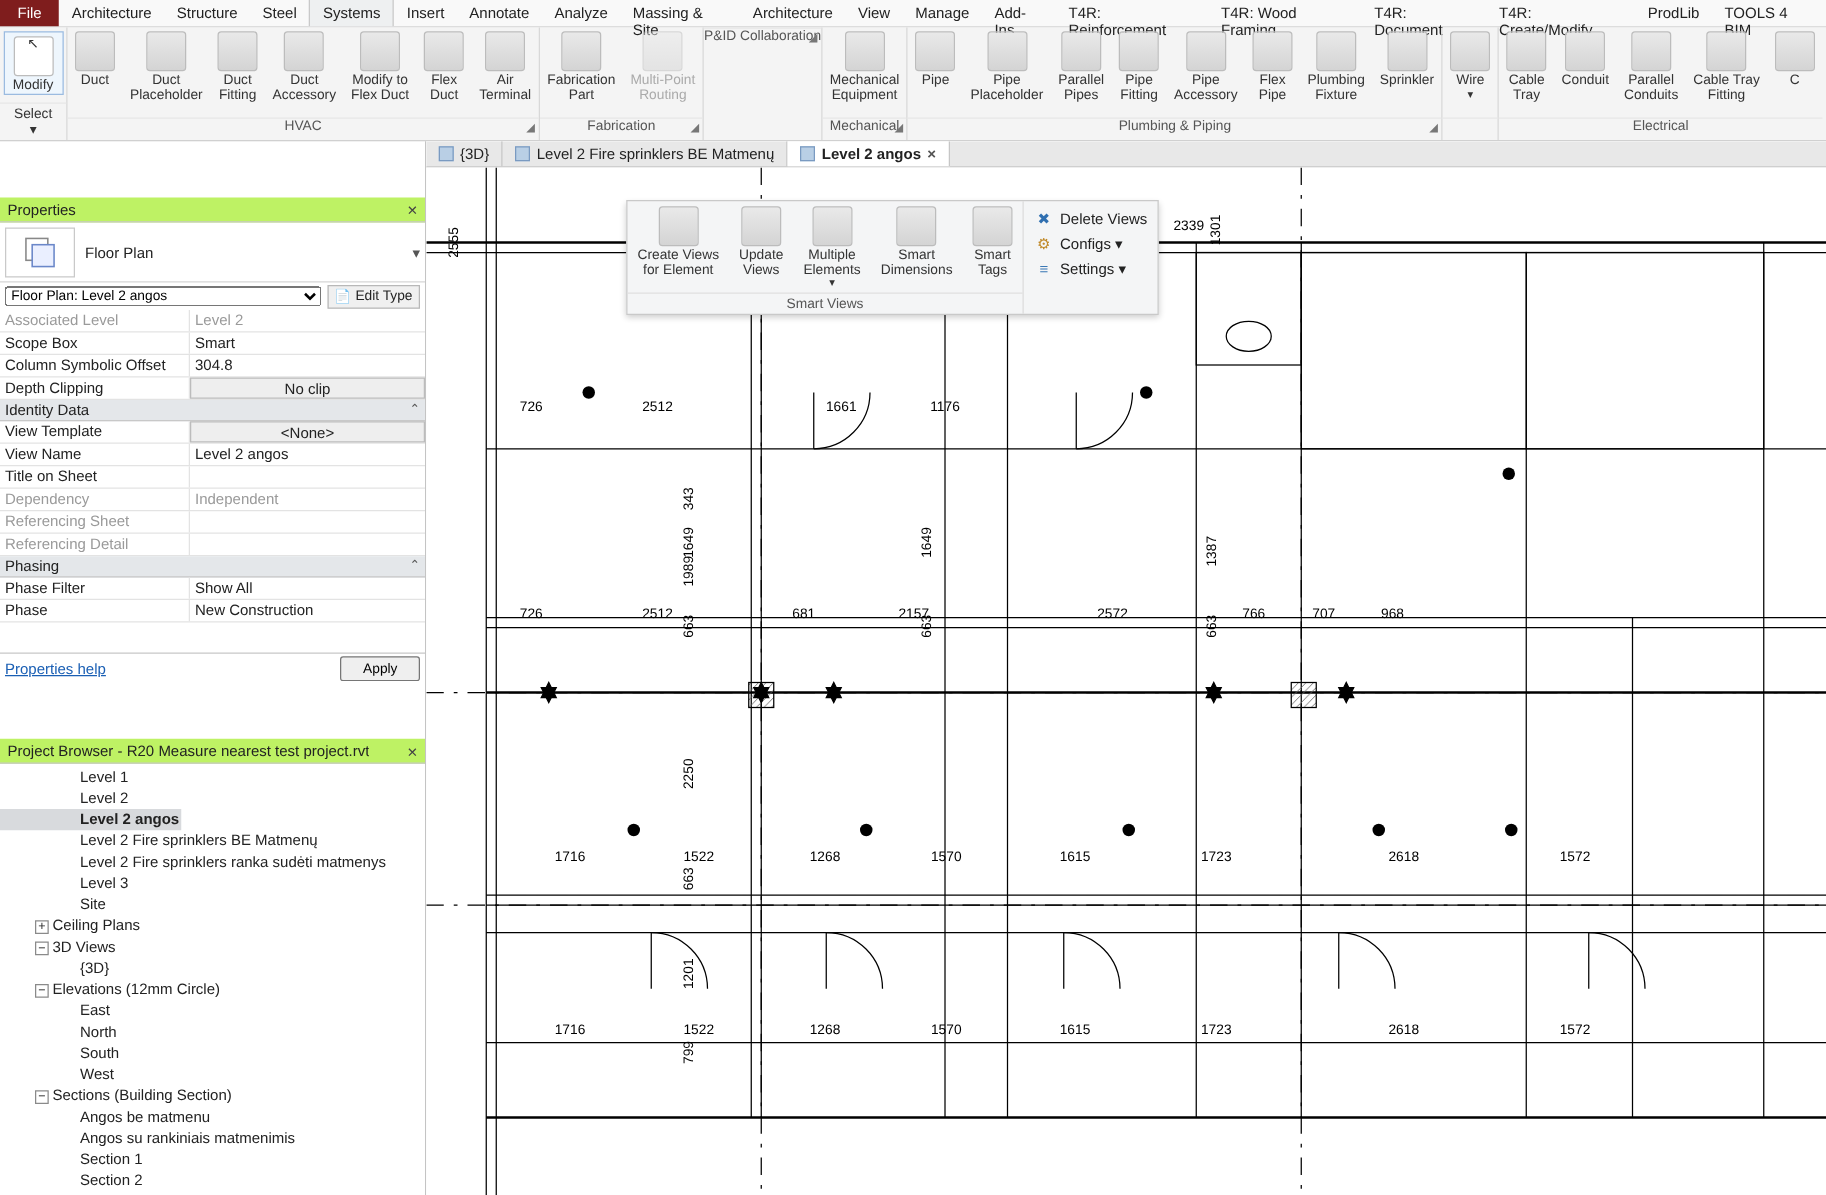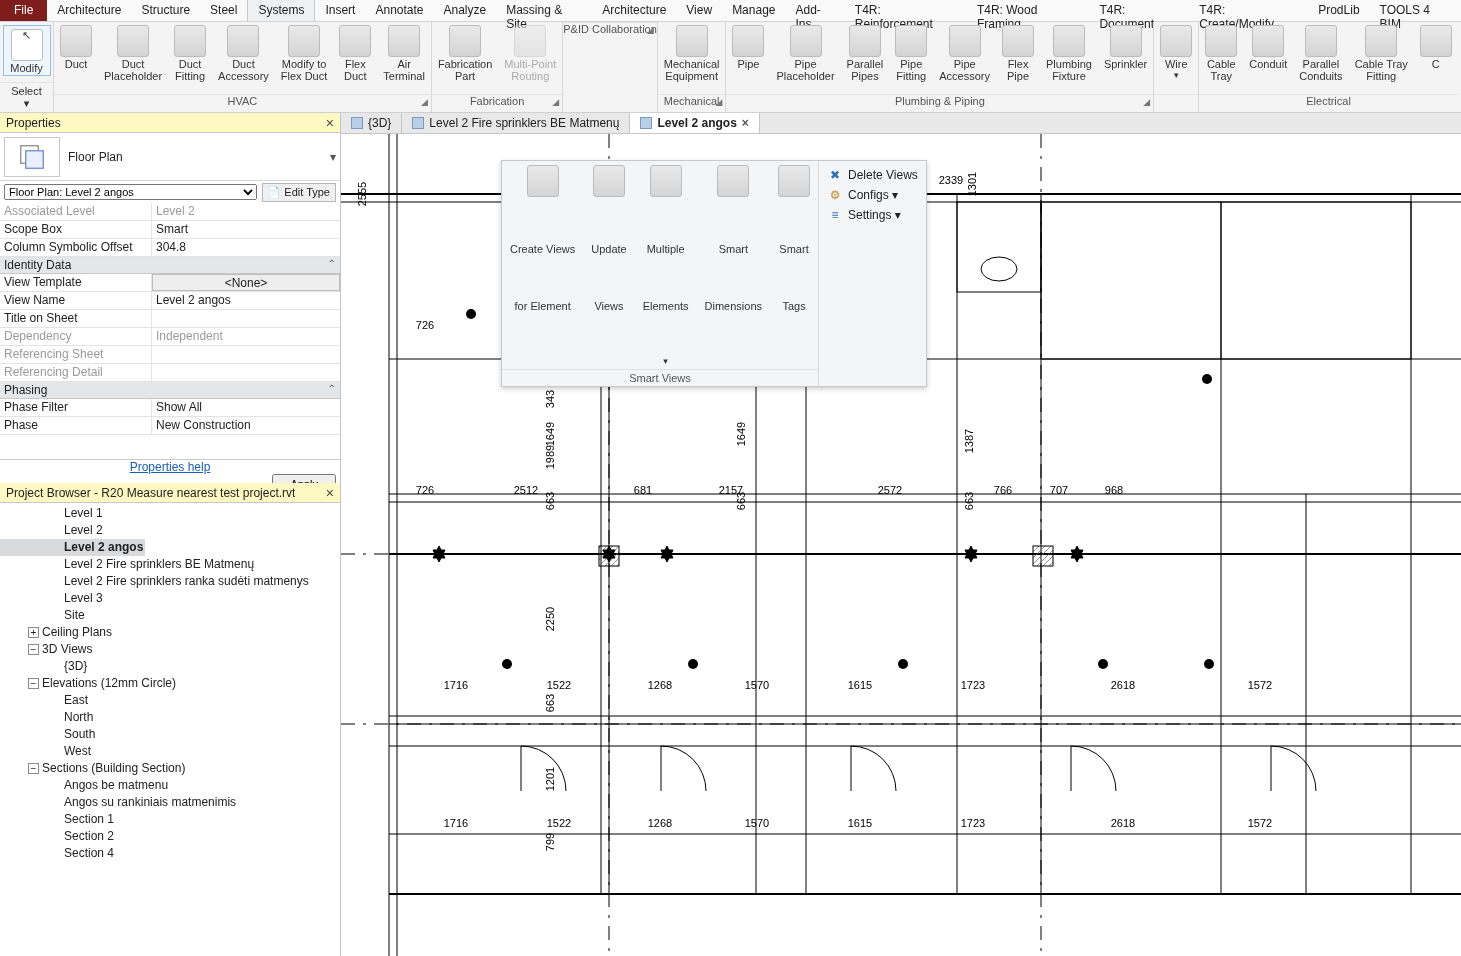--- a/index.html
+++ b/index.html
@@ -15,61 +15,61 @@
 .ribgrp .lbl { height:18px; text-align:center; font-size:11px; color:#555; border-top:1px solid #e6e6e6; position:relative;}
 .ribgrp .lbl .corner { position:absolute; right:3px; top:2px; font-size:9px; color:#777;}
 .tool { display:flex; flex-direction:column; align-items:center; padding:3px 6px 0 6px; font-size:11px; color:#333; line-height:1.05; text-align:center;}
 .tool .ico { width:32px; height:32px; background:linear-gradient(#e9e9e9,#d4d4d4); border:1px solid #bcbcbc; border-radius:3px; margin-bottom:2px;}
 .tool.disabled { color:#aaa;}
 .tool.disabled .ico { opacity:.5;}
 .selectdrop { font-size:11px; color:#333; padding:2px 8px; border-top:1px solid #e6e6e6; text-align:center;}
 .modify { background:#eef6fd; border:1px solid #9bbbe0;}
 .mainrow { display:flex; height:843px;}
 .leftcol { width:341px; display:flex; flex-direction:column; border-right:1px solid #c4c4c4;}
-.panelhdr { height:20px; background:#fef9c3; border-bottom:1px solid #c8c8c8; display:flex; align-items:center; padding:0 6px; font-size:12px;}
+.panelhdr { height:20px; background:#bef264; border-bottom:1px solid #c8c8c8; display:flex; align-items:center; padding:0 6px; font-size:12px;margin-top:45px;}
 .panelhdr .x { margin-left:auto; font-size:14px; color:#444;}
 .propBody { flex:0 0 auto;}
 .typeRow { display:flex; align-items:center; height:48px; border-bottom:1px solid #d6d6d6; padding:4px;}
 .typeRow .thumb { width:56px; height:40px; border:1px solid #c9c9c9; background:#fff; display:flex; align-items:center; justify-content:center;}
 .typeRow .thumb svg{ width:30px;height:30px;}
 .typeRow .typetxt { flex:1; padding:0 8px; font-size:12px;}
 .typeRow .dd { color:#555;}
 .instanceRow { display:flex; align-items:center; height:22px; padding:0 4px; font-size:12px;}
 .instanceRow select{ flex:1; font-size:11px;}
 .instanceRow .editType { border:1px solid #b8b8b8; background:#f0f0f0; padding:2px 5px; margin-left:5px; font-size:11px; display:flex; align-items:center; gap:3px;}
 .grid { font-size:12px;}
 .gridrow { display:flex; height:18px; border-bottom:1px solid #e3e3e3;}
 .gridrow .c1 { width:152px; padding:1px 4px; border-right:1px solid #e3e3e3; overflow:hidden; white-space:nowrap;}
 .gridrow .c2 { flex:1; padding:1px 4px; overflow:hidden; white-space:nowrap;}
 .gridrow.btn .c2 { background:#eee; border:1px solid #bcbcbc; text-align:center; line-height:14px;}
 .gridhdr { background:#e4e7ea; font-weight:normal; display:flex; height:17px; padding:1px 4px; border-bottom:1px solid #c8c8c8;}
 .gridhdr .collchev { margin-left:auto; font-size:10px; color:#555;}
 .disabledText { color:#9a9a9a; }
-.propFoot { display:flex; height:24px; border-top:1px solid #c8c8c8; align-items:center; padding:0 4px;flex-direction:column;}
+.propFoot { display:flex; height:24px; border-top:1px solid #c8c8c8; align-items:center; padding:0 4px;}
 .propFoot a { color:#1a5fb4; text-decoration:underline;}
 .propFoot button { margin-left:auto; padding:2px 16px; font-size:11px;}
 .browser { flex:1; overflow:auto;}
 .tree { font-size:12px; padding:2px 0 4px 0;}
 .tree .node { padding:0 2px 0 2px; line-height:17px; white-space:nowrap;}
 .tree .node.bold { font-weight:bold;}
 .tree .node.sel { background:#d8dadd; display:inline-block;}
 .tree .exp { display:inline-block; width:11px; height:11px; border:1px solid #8a8a8a; text-align:center; line-height:9px; font-size:10px; margin-right:3px; background:#fff;}
 
 .canvasArea { flex:1; background:#fefefe; position:relative; overflow:hidden;}
 .doc-tabs { display:flex; height:21px; background:#e8e8e8; border-bottom:1px solid #c6c6c6;}
 .doc-tabs .tab { display:flex; align-items:center; padding:0 10px; border-right:1px solid #c6c6c6; font-size:12px; gap:5px;}
 .doc-tabs .tab.active { background:#fff; font-weight:bold;}
 .doc-tabs .tab .ico { width:12px;height:12px; background:#b9cfe5;border:1px solid #7a9ac1;}
 .doc-tabs .tab .x { color:#555; font-size:12px;}
 .viewport { position:absolute; top:21px; left:0; right:0; bottom:0; background:#fff;}
 .viewport svg { width:100%; height:100%;}
 .floatpanel { position:absolute; top:47px; left:160px; background:#f4f5f6; border:1px solid #c9c9c9; box-shadow:0 2px 5px rgba(0,0,0,.2); display:flex;}
 .floatpanel .grpwrap{display:flex; flex-direction:column;}
 .floatpanel .flexer{display:flex;}
-.floatpanel .tool { padding:4px 8px 2px 8px;gap:45px;}
+.floatpanel .tool { padding:4px 8px 2px 8px;}
 .floatpanel .listcol { padding:4px 8px; font-size:12px; border-left:1px solid #dcdcdc;}
 .floatpanel .listcol div { display:flex; align-items:center; gap:5px; padding:2px 0;}
 .floatpanel .listcol .sm { width:16px; height:16px; display:inline-flex;align-items:center;justify-content:center;}
 .floatpanel .cap { text-align:center; font-size:11px; color:#555; border-top:1px solid #e0e0e0; padding:2px;}
 
 </style>
 </head>
 <body>
 
 <div class="menubar">
@@ -292,20 +292,24 @@
             <div class="c1 disabledText">Associated Level</div>
             <div class="c2 disabledText">Level 2</div>
           </div>
           <div class="gridrow">
             <div class="c1">Scope Box</div>
             <div class="c2">Smart</div>
           </div>
           <div class="gridrow">
             <div class="c1">Column Symbolic Offset</div>
             <div class="c2">304.8</div>
+          </div>
+          <div class="gridrow btn">
+            <div class="c1">Depth Clipping</div>
+            <div class="c2">No clip</div>
           </div>
         </div>
       <div class="gridhdr">
           <span>Identity Data</span>
           <span class="collchev">⌃</span>
         </div>
       <div class="grid" id="grid-identity">
           <div class="gridrow btn">
             <div class="c1">View Template</div>
             <div class="c2">&lt;None&gt;</div>

